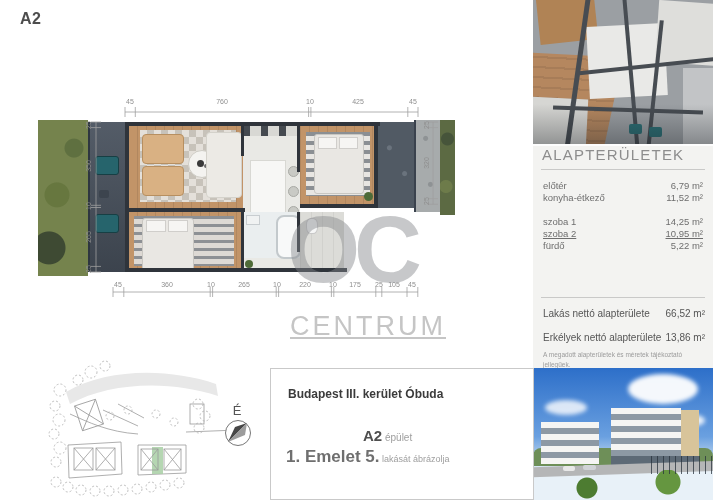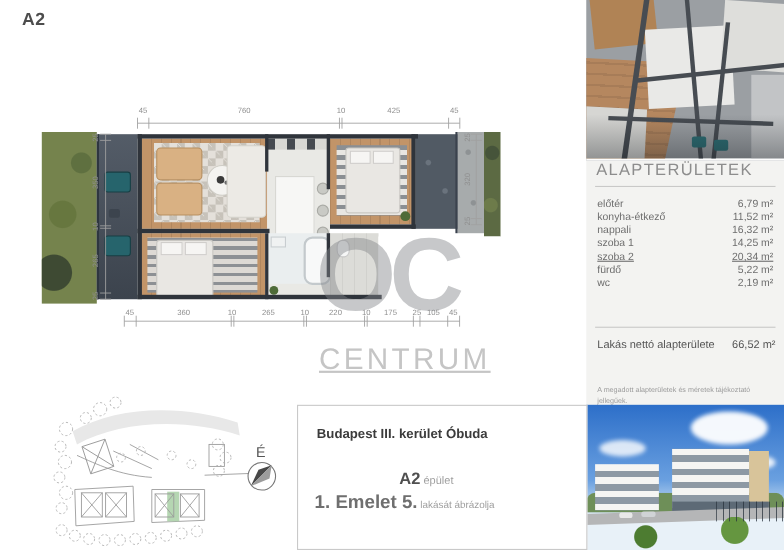--- a/index.html
+++ b/index.html
@@ -397,46 +397,42 @@
     <div class="rule rule1"></div>
 
     <div class="room-row rr0">
         <span>előtér</span>
         <span>6,79 m²</span>
       </div>
     <div class="room-row rr1">
         <span>konyha-étkező</span>
         <span>11,52 m²</span>
       </div>
-    <div class="room-row rr2">
-        <span>nappali</span>
-        <span>16,32 m²</span>
-      </div>
     <div class="room-row rr3">
         <span>szoba 1</span>
         <span>14,25 m²</span>
       </div>
     <div class="room-row rr4">
         <span>szoba 2</span>
-        <span>20,34 m²</span>
+        <span>10,95 m²</span>
       </div>
     <div class="room-row rr5">
         <span>fürdő</span>
         <span>5,22 m²</span>
       </div>
-    <div class="room-row rr6">
-        <span>wc</span>
-        <span>2,19 m²</span>
-      </div>
 
     <div class="rule rule2"></div>
 
     <div class="total-row tr0">
         <span>Lakás nettó alapterülete</span>
         <span>66,52 m²</span>
+      </div>
+    <div class="total-row tr1">
+        <span>Erkélyek nettó alapterülete</span>
+        <span>13,86 m²</span>
       </div>
 
     <div class="note">
       <span>A megadott alapterületek és méretek tájékoztató jellegűek.</span><br>
       <span>Az ábrázolt berendezés illusztráció.</span>
     </div>
 
     <div class="photo-bottom">
       <div class="cloud cl1"></div>
       <div class="cloud cl2"></div>

